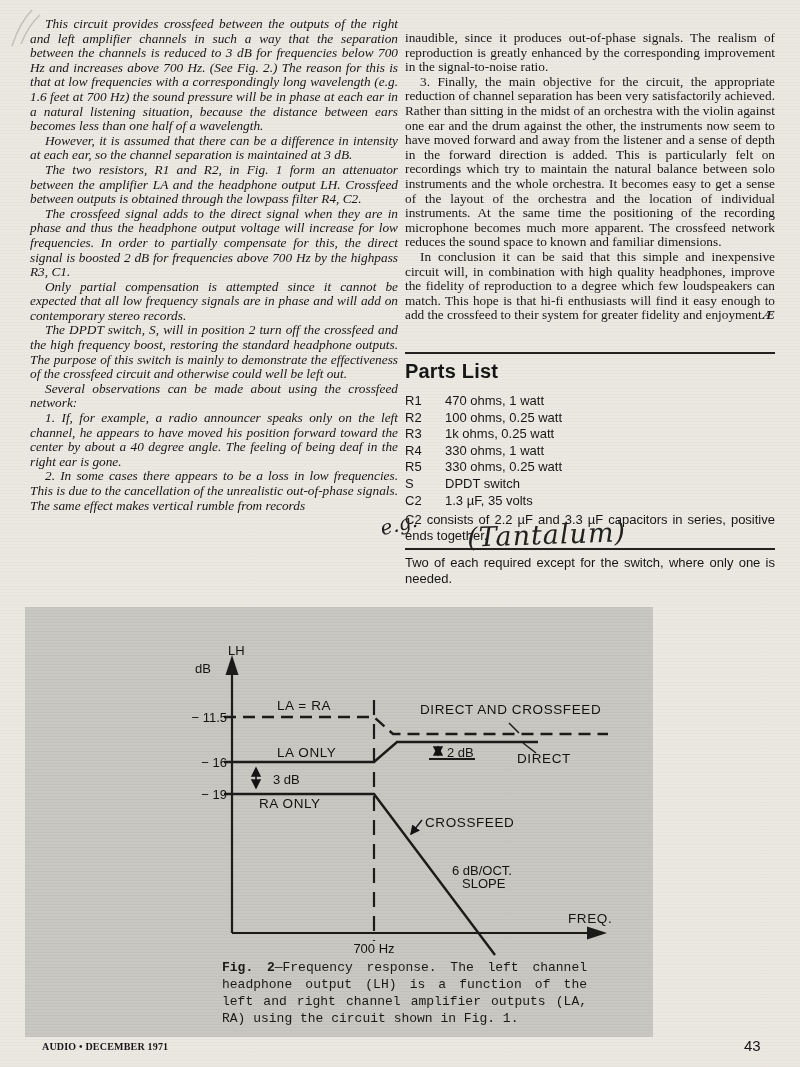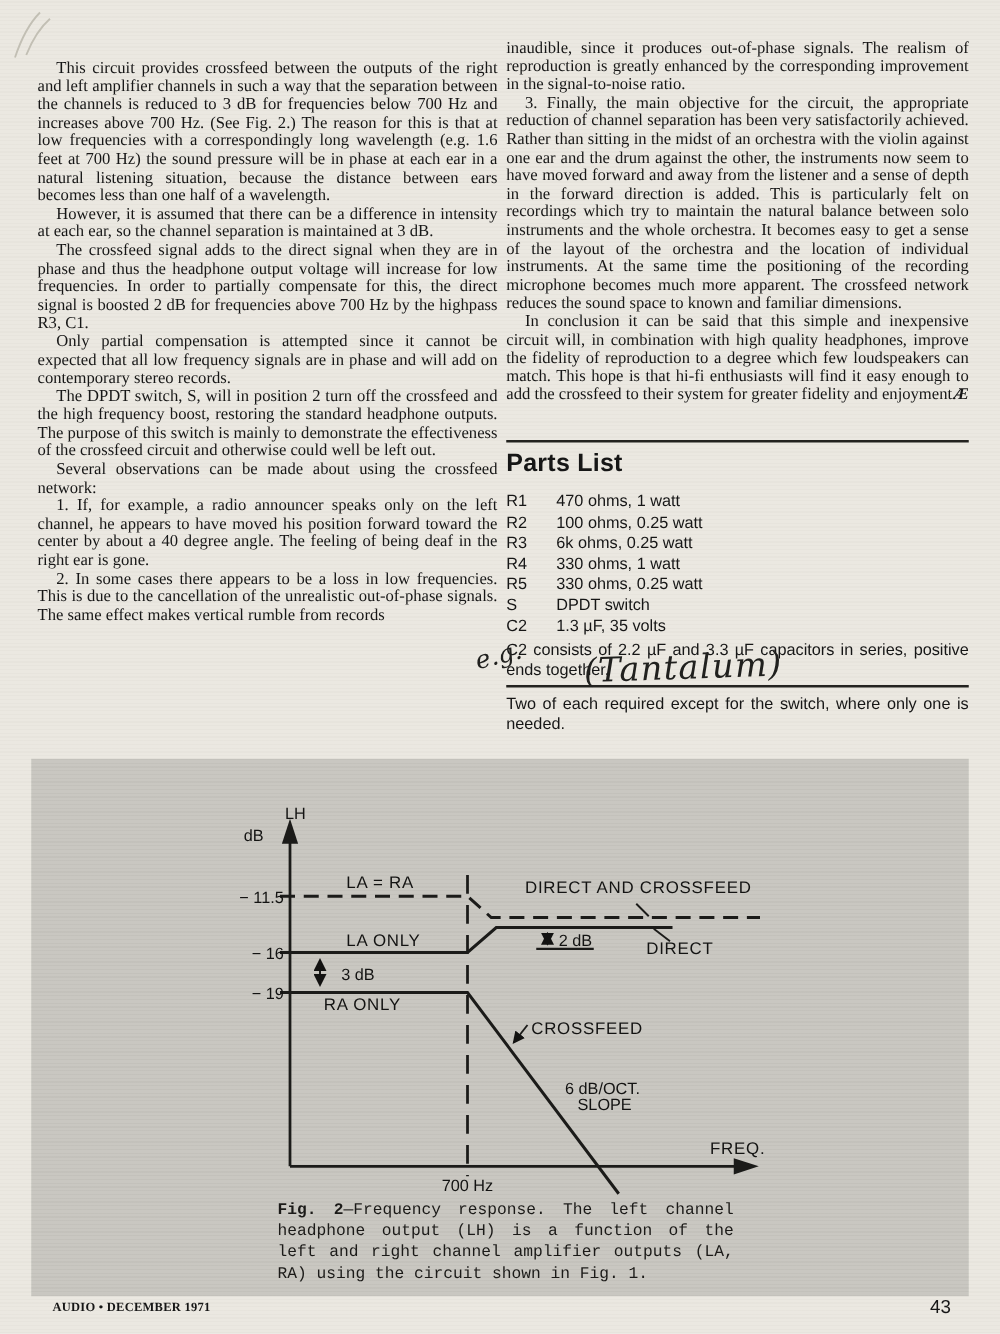--- a/index.html
+++ b/index.html
@@ -6,40 +6,40 @@
   .page{
     position:relative;width:800px;height:1067px;overflow:hidden;
     background:#ebe8e1;
     background-image:repeating-linear-gradient(0deg, rgba(110,105,92,.03) 0 1px, rgba(0,0,0,0) 1px 3px);
     color:#161616;
   }
   
   .col{position:absolute;font-family:"Liberation Serif", serif;font-size:13.3px;line-height:14.6px;text-align:justify;}
   .col p{margin:0;text-indent:15px;}
   .col p.noindent{text-indent:0;}
-  #col-left{left:30px;top:47px;width:368px;}
+  #col-left{left:30px;top:17px;width:368px;font-style:italic;}
   #col-right{left:405px;top:31px;width:370px;}
   .lastpara{position:relative;}
   .endmark{position:absolute;right:0;bottom:0;font-weight:bold;font-style:italic;font-size:13px;}
   
   #parts{position:absolute;left:405px;top:352px;width:370px;font-family:"Liberation Sans", sans-serif;}
   .rule{height:2px;background:#23221f;}
   #parts h2{margin:6px 0 0 0;font-size:20px;font-weight:bold;letter-spacing:.2px;}
   .pl-list{margin-top:10px;}
   .pl-row{display:flex;font-size:13px;line-height:16.6px;}
   .pl-ref{width:40px;flex:0 0 40px;}
   .pl-note{margin-top:3px;font-size:13px;line-height:16px;text-align:justify;}
   .rule2{margin:4px 0 5px 0;height:2px;background:#23221f;}
   
   .hand{position:absolute;font-family:"DejaVu Serif", serif;font-style:italic;color:#20201e;}
   #hand-eg{left:380px;top:512px;font-size:20px;transform:rotate(-14deg);}
   #hand-tantalum{left:467px;top:519px;font-size:27px;transform:rotate(-2deg);letter-spacing:1px;}
   
   #figure-panel{
-    position:absolute;left:25px;top:607px;width:750px;height:430px;
+    position:absolute;left:25px;top:607px;width:628px;height:430px;
     background:#c9c7c1;
     background-image:repeating-linear-gradient(0deg, rgba(90,88,80,.05) 0 1px, rgba(0,0,0,0) 1px 3px);
   }
   #figure-panel svg{position:absolute;left:0;top:0;}
   #fig-caption{
     position:absolute;left:197px;top:352px;width:365px;
     font-family:Liberation Mono, monospace;font-size:13px;line-height:17px;
     text-align:justify;color:#1b1a18;
   }
   #fig-caption .b{font-weight:bold;}
@@ -55,20 +55,21 @@
 
 <div class="page">
 
   <svg id="pencil-mark" width="50" height="50" viewBox="0 0 50 50">
     <path d="M8,42 C14,24 22,12 28,6 M17,40 C21,30 28,18 36,11" fill="none" stroke="#c2bfb4" stroke-width="1.5"></path>
   </svg>
 
   <div id="col-left" class="col">
     <p>This circuit provides crossfeed between the outputs of the right and left amplifier channels in such a way that the separation between the channels is reduced to 3 dB for frequencies below 700 Hz and increases above 700 Hz. (See Fig. 2.) The reason for this is that at low frequencies with a correspondingly long wavelength (e.g. 1.6 feet at 700 Hz) the sound pressure will be in phase at each ear in a natural listening situation, because the distance between ears becomes less than one half of a wavelength.</p>
     <p>However, it is assumed that there can be a difference in intensity at each ear, so the channel separation is maintained at 3 dB.</p>
+    <p>The two resistors, R1 and R2, in Fig. 1 form an attenuator between the amplifier LA and the headphone output LH. Crossfeed between outputs is obtained through the lowpass filter R4, C2.</p>
     <p>The crossfeed signal adds to the direct signal when they are in phase and thus the headphone output voltage will increase for low frequencies. In order to partially compensate for this, the direct signal is boosted 2 dB for frequencies above 700 Hz by the highpass R3, C1.</p>
     <p>Only partial compensation is attempted since it cannot be expected that all low frequency signals are in phase and will add on contemporary stereo records.</p>
     <p>The DPDT switch, S, will in position 2 turn off the crossfeed and the high frequency boost, restoring the standard headphone outputs. The purpose of this switch is mainly to demonstrate the effectiveness of the crossfeed circuit and otherwise could well be left out.</p>
     <p>Several observations can be made about using the crossfeed network:</p>
     <p>1. If, for example, a radio announcer speaks only on the left channel, he appears to have moved his position forward toward the center by about a 40 degree angle. The feeling of being deaf in the right ear is gone.</p>
     <p>2. In some cases there appears to be a loss in low frequencies. This is due to the cancellation of the unrealistic out-of-phase signals. The same effect makes vertical rumble from records</p>
   </div>
 
   <div id="col-right" class="col">
     <p class="noindent">inaudible, since it produces out-of-phase signals. The realism of reproduction is greatly enhanced by the corresponding improvement in the signal-to-noise ratio.</p>
@@ -86,21 +87,21 @@
       <div class="pl-row">
           <span class="pl-ref">R1</span>
           <span>470 ohms, 1 watt</span>
         </div>
       <div class="pl-row">
           <span class="pl-ref">R2</span>
           <span>100 ohms, 0.25 watt</span>
         </div>
       <div class="pl-row">
           <span class="pl-ref">R3</span>
-          <span>6k ohms, 0.25 watt</span>
+          <span>1k ohms, 0.25 watt</span>
         </div>
       <div class="pl-row">
           <span class="pl-ref">R4</span>
           <span>330 ohms, 1 watt</span>
         </div>
       <div class="pl-row">
           <span class="pl-ref">R5</span>
           <span>330 ohms, 0.25 watt</span>
         </div>
       <div class="pl-row">

